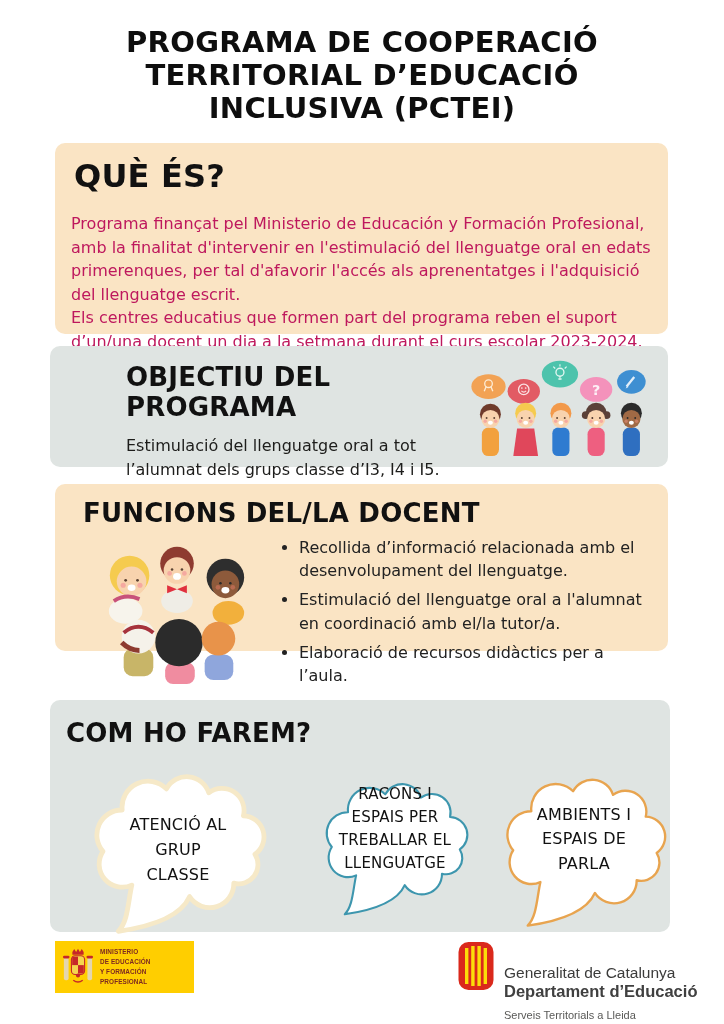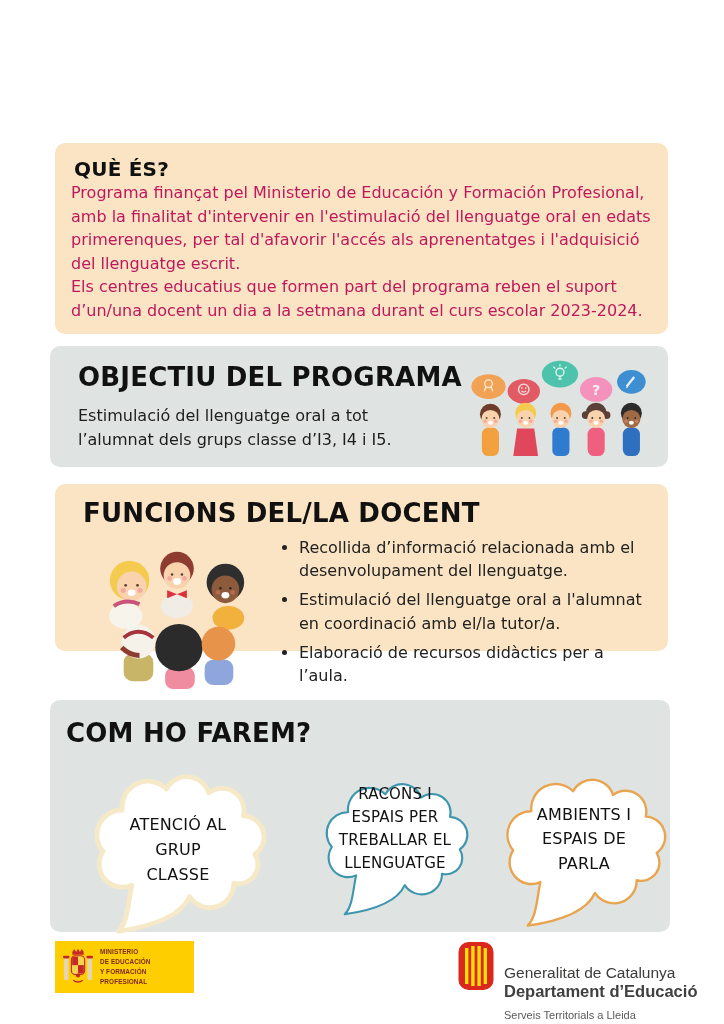--- a/index.html
+++ b/index.html
@@ -36,42 +36,42 @@
     font-weight: bold;
     color: #111111;
     letter-spacing: 0.2px;
   }
 
   
   #sec-que-es {
     top: 143px; left: 55px; width: 613px; height: 191px;
     padding: 12px 16px 10px 16px;
   }
-  #sec-que-es h2 { font-size: 20px; margin: 2px 0 0 3px; }
+  #sec-que-es h2 { font-size: 32px; margin: 2px 0 17px 3px; }
   #sec-que-es p {
     margin: 0; font-size: 16px; line-height: 1.47; color: #be185d;
   }
 
   
   #sec-objectiu {
     top: 346px; left: 50px; width: 618px; height: 121px;
     padding: 14px 14px 10px 28px;
     display: flex; align-items: flex-start;
   }
-  #sec-objectiu .obj-text { flex: 1; padding-top: 2px; }
+  #sec-objectiu .obj-text { flex: 1; padding-top: 2px; margin-left: 48px; }
   #sec-objectiu h2 { margin-bottom: 12px; }
   #sec-objectiu p { margin: 0; font-size: 16px; line-height: 1.5; max-width: 370px; }
   #sec-objectiu .illus { width: 190px; height: 100px; flex: none; margin-top: -2px; }
 
   
   #sec-funcions {
     top: 484px; left: 55px; width: 613px; height: 167px;
     padding: 14px 18px 0 28px;
   }
-  #sec-funcions .row { display: flex; margin-top: 2px; align-items: flex-end; }
+  #sec-funcions .row { display: flex; margin-top: 2px; }
   #sec-funcions .illus { width: 200px; height: 158px; flex: none; margin-left: -6px; }
   #sec-funcions ul {
     margin: 6px 0 0 0; padding-left: 22px; flex: 1;
   }
   #sec-funcions li {
     font-size: 16px; line-height: 1.45; margin-bottom: 6px; color: #222222;
   }
 
   
   #sec-com {
@@ -120,20 +120,25 @@
   .gen-text { margin-left: 10px; margin-top: 24px; }
   .gen-line1 { font-size: 15.5px; color: #3c3c3b; line-height: 1.18; }
   .gen-line2 { font-size: 16.5px; color: #404040; font-weight: bold; line-height: 1.18; }
   .gen-line3 { font-size: 11px; color: #595957; margin-top: 7px; }
 </style>
 </head>
 <body>
 
 <div class="poster">
 
+  <div class="title">
+    <div>PROGRAMA DE COOPERACIÓ</div>
+    <div>TERRITORIAL D’EDUCACIÓ</div>
+    <div>INCLUSIVA (PCTEI)</div>
+  </div>
 
   <div class="section peach" id="sec-que-es">
     <h2>QUÈ ÉS?</h2>
     <p>Programa finançat pel Ministerio de Educación y Formación Profesional, amb la finalitat d'intervenir en l'estimulació del llenguatge oral en edats primerenques, per tal d'afavorir l'accés als aprenentatges i l'adquisició del llenguatge escrit.</p>
     <p>Els centres educatius que formen part del programa reben el suport d’un/una docent un dia a la setmana durant el curs escolar 2023-2024.</p>
   </div>
 
   <div class="section grayblue" id="sec-objectiu">
     <div class="obj-text">
       <h2>OBJECTIU DEL PROGRAMA</h2>

